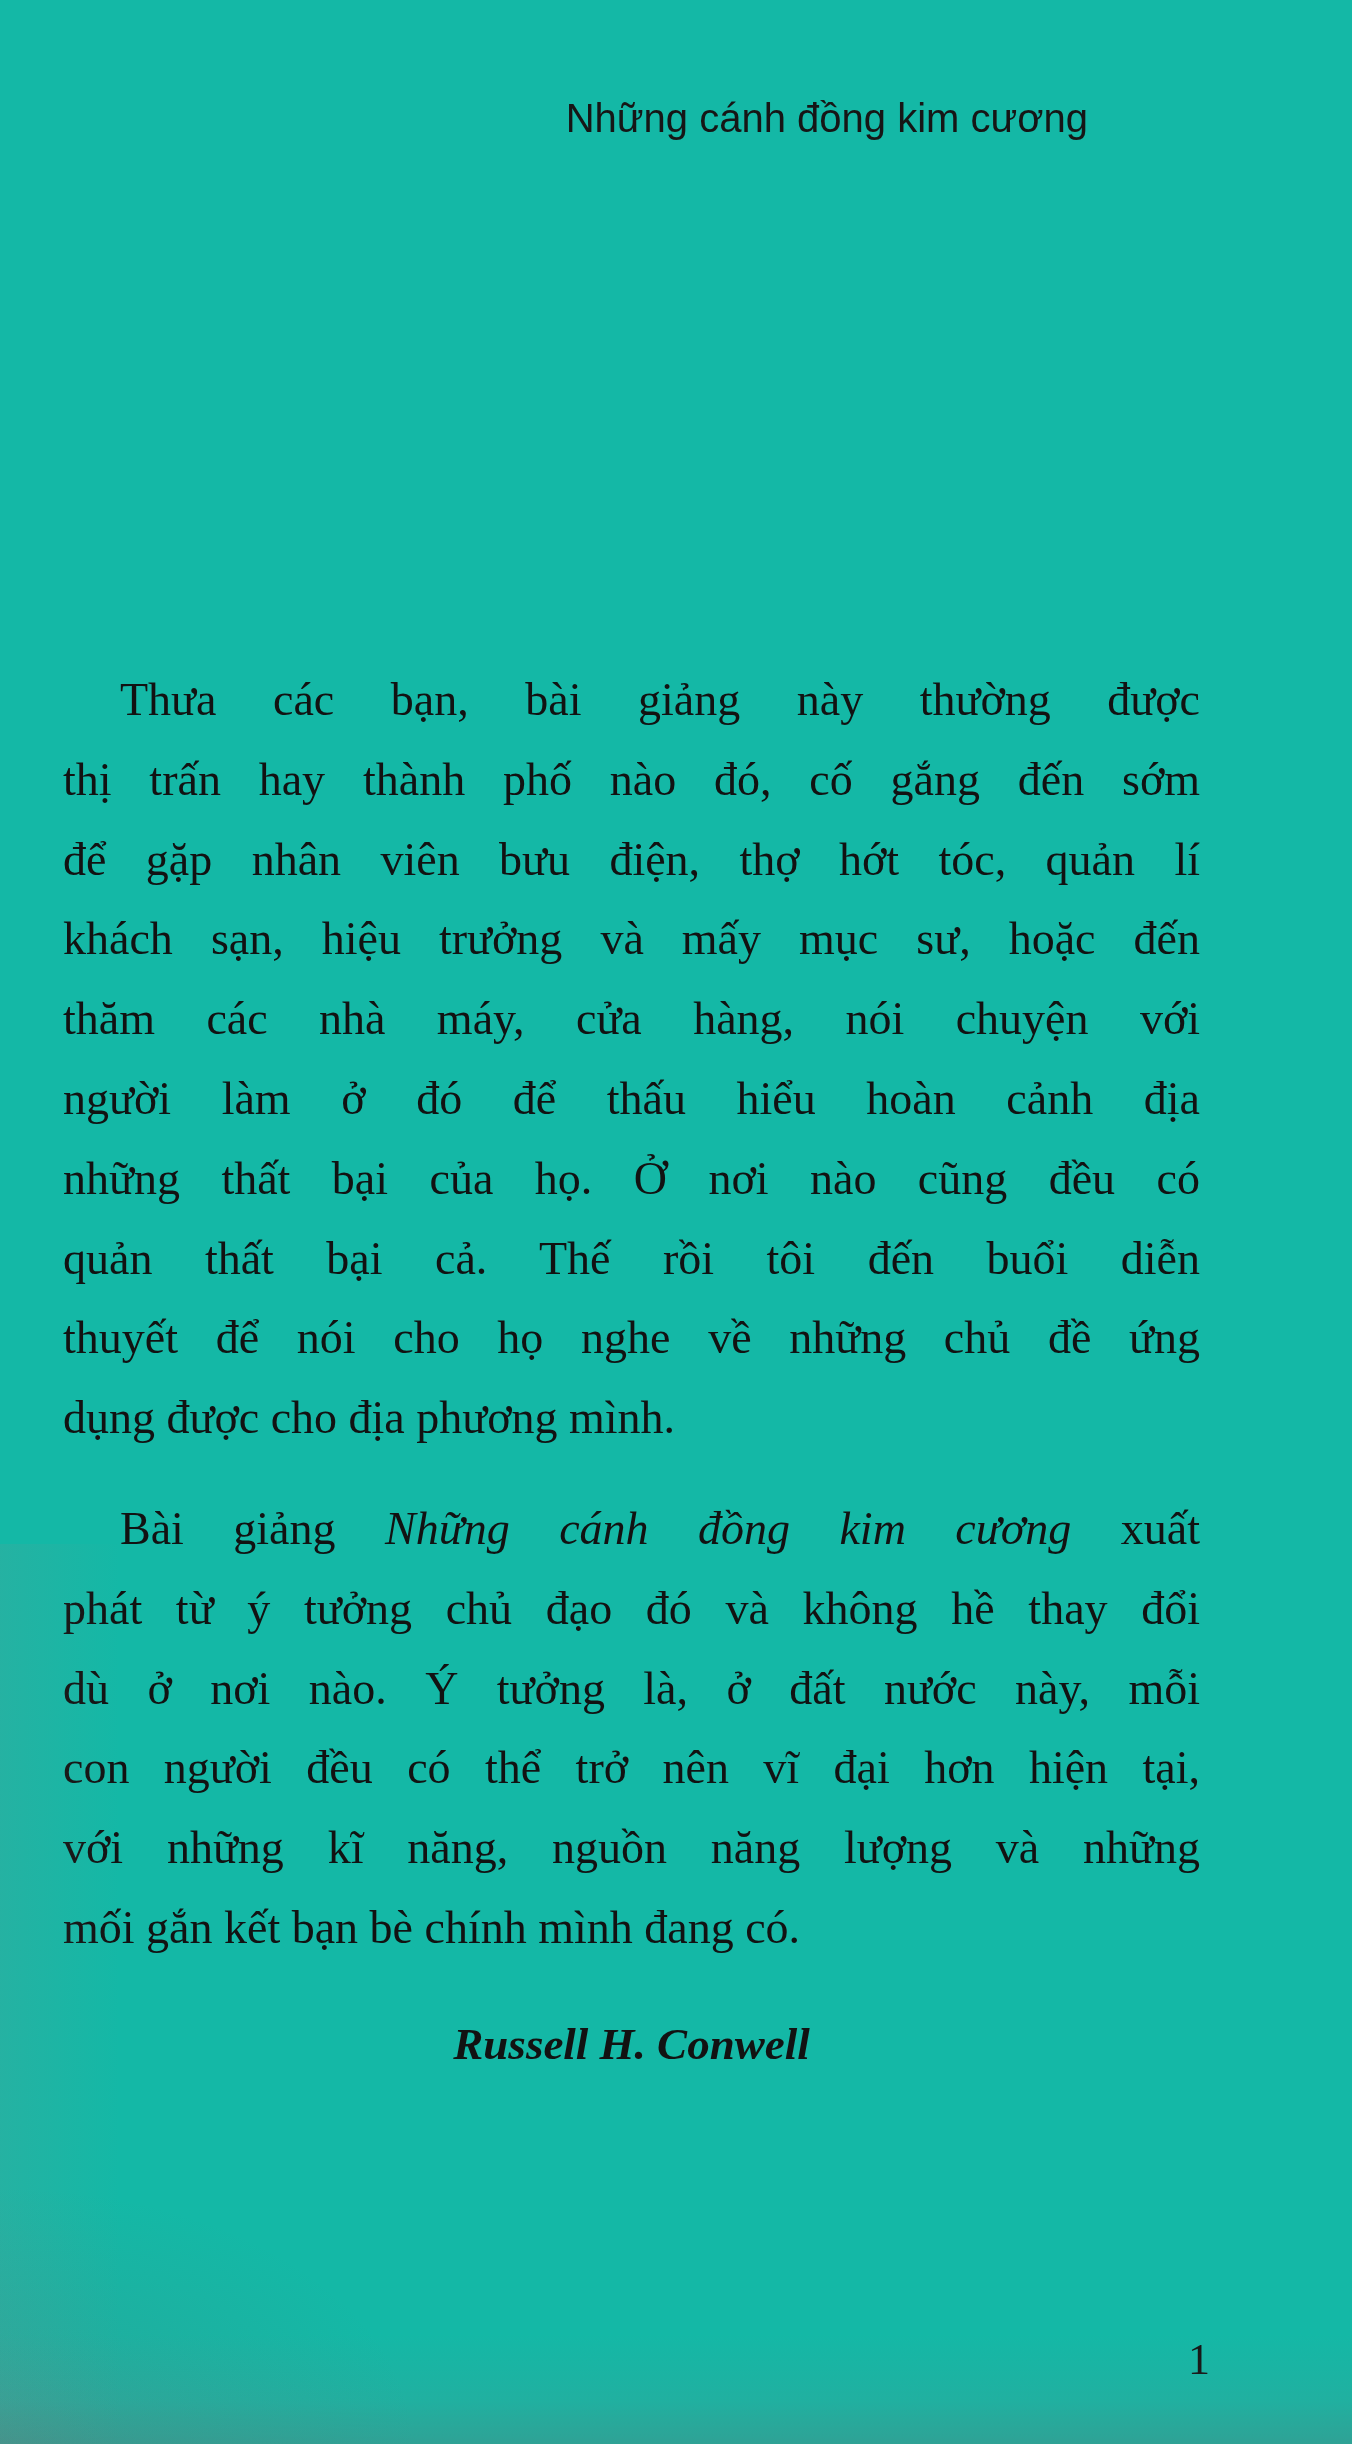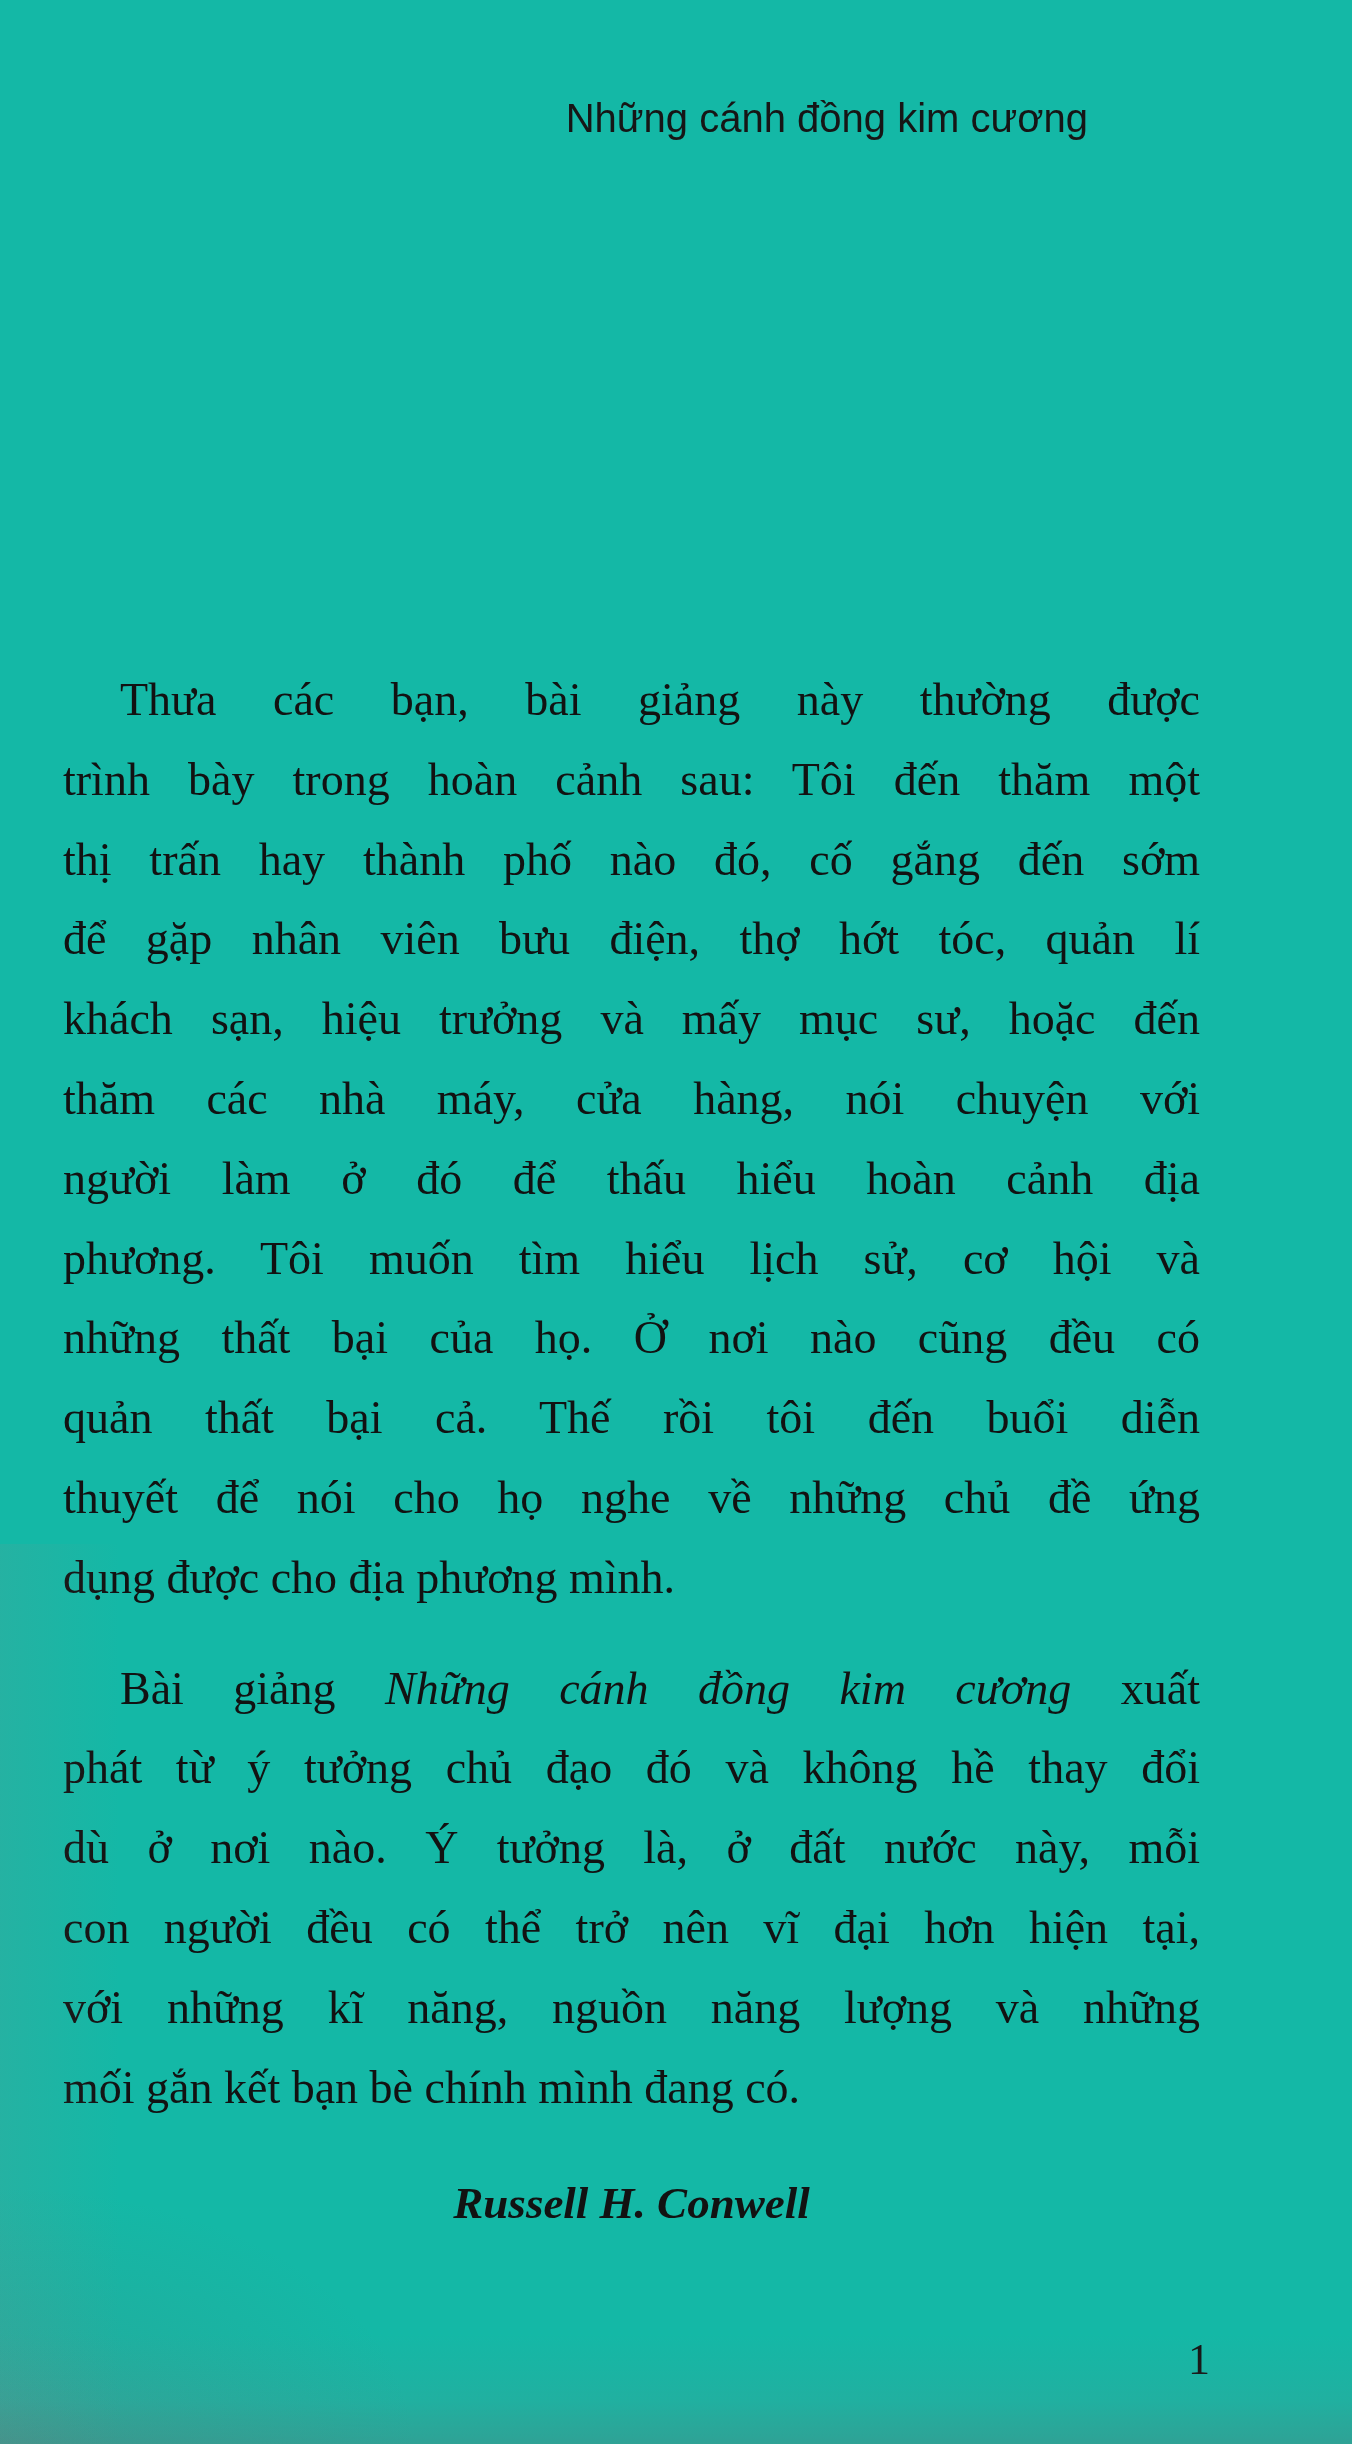--- a/index.html
+++ b/index.html
@@ -71,27 +71,25 @@
 </head>
 <body>
 
 <div class="page">
 
   <div class="running-header">Những cánh đồng kim cương</div>
 
   <div class="body-text">
     <div class="para">
         <div class="bodyline"><span>Thưa các bạn, bài giảng này thường được</span></div>
-        <div class="bodyline"><span>trình bày trong hoàn cảnh sau: Tôi đến thăm một</span></div>
         <div class="bodyline"><span>thị trấn hay thành phố nào đó, cố gắng đến sớm</span></div>
         <div class="bodyline"><span>để gặp nhân viên bưu điện, thợ hớt tóc, quản lí</span></div>
         <div class="bodyline"><span>khách sạn, hiệu trưởng và mấy mục sư, hoặc đến</span></div>
         <div class="bodyline"><span>thăm các nhà máy, cửa hàng, nói chuyện với</span></div>
         <div class="bodyline"><span>người làm ở đó để thấu hiểu hoàn cảnh địa</span></div>
-        <div class="bodyline"><span>phương. Tôi muốn tìm hiểu lịch sử, cơ hội và</span></div>
         <div class="bodyline"><span>những thất bại của họ. Ở nơi nào cũng đều có</span></div>
         <div class="bodyline"><span>quản thất bại cả. Thế rồi tôi đến buổi diễn</span></div>
         <div class="bodyline"><span>thuyết để nói cho họ nghe về những chủ đề ứng</span></div>
         <div class="bodyline"><span>dụng được cho địa phương mình.</span></div>
       </div>
     <div class="para">
         <div class="bodyline"><span>Bài giảng </span><span class="it">Những cánh đồng kim cương</span><span> xuất</span></div>
         <div class="bodyline"><span>phát từ ý tưởng chủ đạo đó và không hề thay đổi</span></div>
         <div class="bodyline"><span>dù ở nơi nào. Ý tưởng là, ở đất nước này, mỗi</span></div>
         <div class="bodyline"><span>con người đều có thể trở nên vĩ đại hơn hiện tại,</span></div>

